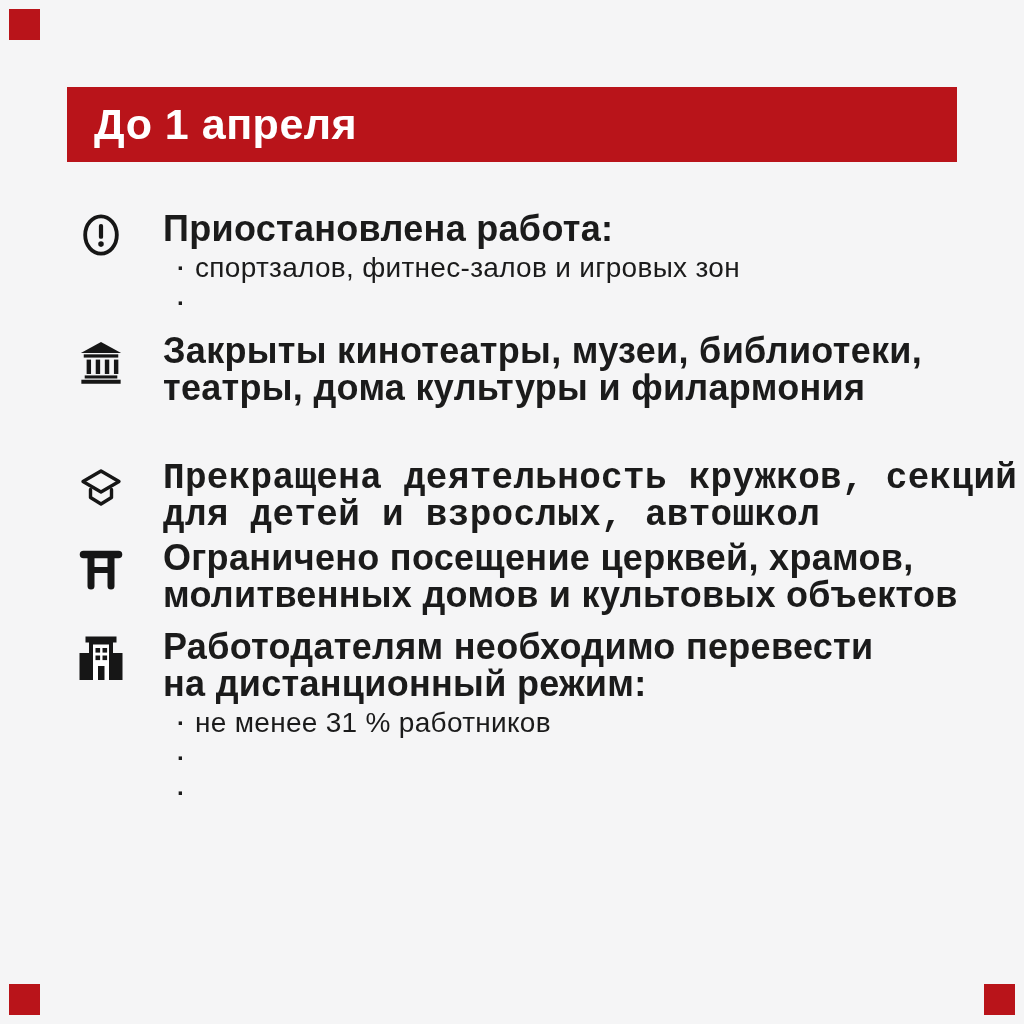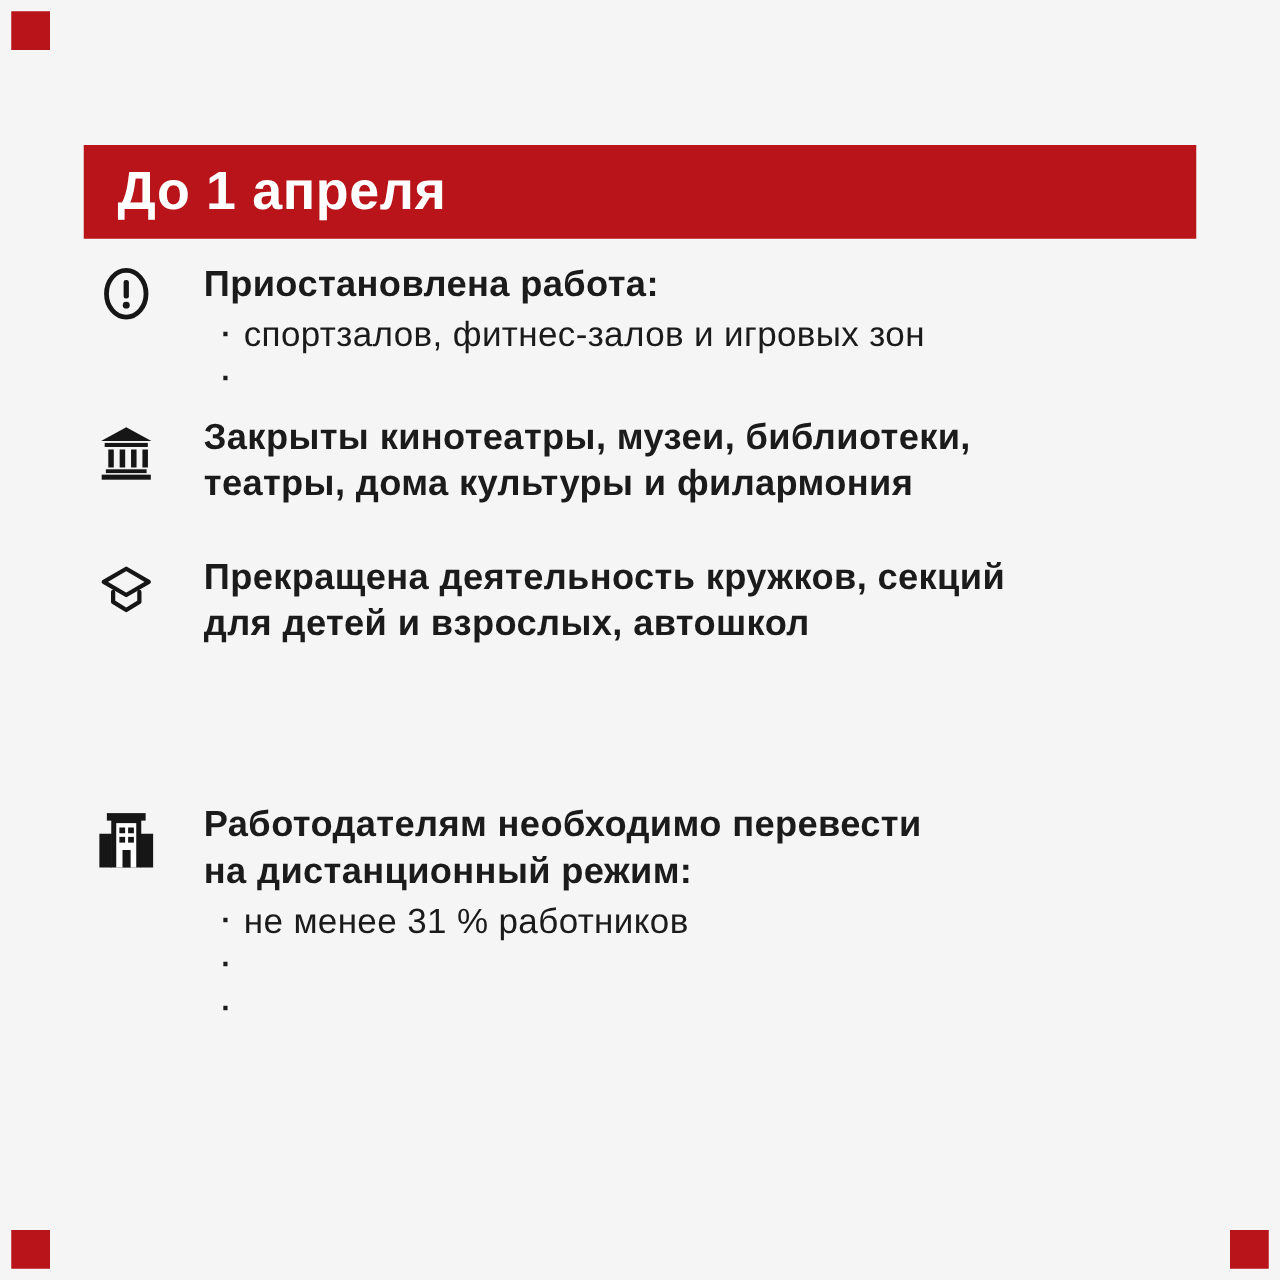--- a/index.html
+++ b/index.html
@@ -25,21 +25,20 @@
   .banner {
     position: absolute;
     left: 67px;
     top: 87px;
     width: 890px;
     height: 75px;
     background: #b9141a;
     display: flex;
     align-items: center;
     padding-left: 27px;
-    margin-top: 29px;
   }
   .banner .title {
     color: #ffffff;
     font-size: 43px;
     font-weight: bold;
     letter-spacing: 0.5px;
   }
   section.row {
     position: absolute;
     left: 0;
@@ -51,21 +50,21 @@
     left: 76px;
     top: 0;
     width: 50px;
     height: 50px;
     display: flex;
     align-items: center;
     justify-content: center;
   }
   .icon svg { display: block; }
   .sec-text {
-    font-size: 29px;
+    font-size: 36px;
     font-weight: bold;
     line-height: 37px;
     letter-spacing: 0.3px;
     white-space: pre-line;
   }
   .bullets { margin-top: 4px; }
   .bullet {
     display: flex;
     align-items: flex-start;
     font-size: 28px;
@@ -80,23 +79,23 @@
     flex: 0 0 auto;
     font-weight: bold;
     font-size: 24px;
     line-height: 33px;
     text-align: left;
   }
   .bullet .b-text { white-space: pre-line; }
   
   #sec1 { top: 210px; }
   #sec2 { top: 332px; }
-  #sec3 { top: 444px; }
+  #sec3 { top: 460px; font-family: Liberation Mono, monospace; }
   #sec4 { top: 539px; }
-  #sec5 { top: 642px; }
+  #sec5 { top: 628px; }
   #sec2 .icon, #sec3 .icon, #sec4 .icon, #sec5 .icon { top: 5px; }
 </style>
 </head>
 <body>
 
 <div class="canvas">
 
   <div class="corner tl"></div>
   <div class="corner bl"></div>
   <div class="corner br"></div>
@@ -146,20 +145,32 @@
     <span class="icon">
       <svg width="48" height="48" viewBox="0 0 48 48" fill="none" stroke="#161616" stroke-width="3.4" stroke-linejoin="round" stroke-linecap="round">
         <path d="M24 5 L42 15.5 L24 26 L6 15.5 Z"></path>
         <path d="M13.5 23.5 V31.5 L24 38 L34.5 31.5 V23.5"></path>
       </svg>
     </span>
     <div class="sec-text">Прекращена деятельность кружков, секций
 для детей и взрослых, автошкол</div>
   </section>
 
+  <section class="row" id="sec4">
+    <span class="icon">
+      <svg width="48" height="48" viewBox="0 0 48 48" fill="none" stroke="#161616" stroke-linecap="round">
+        <path d="M6.5 9.5 H41.5" stroke-width="7.5"></path>
+        <path d="M14 13 V41" stroke-width="7"></path>
+        <path d="M34 13 V41" stroke-width="7"></path>
+        <path d="M14 25 H34" stroke-width="6"></path>
+      </svg>
+    </span>
+    <div class="sec-text">Ограничено посещение церквей, храмов,
+молитвенных домов и культовых объектов</div>
+  </section>
 
   <section class="row" id="sec5">
     <span class="icon">
       <svg width="48" height="48" viewBox="0 0 48 48">
         <rect x="8.5" y="2.5" width="31" height="6" fill="#161616"></rect>
         <rect x="12" y="6" width="24" height="40" fill="#161616"></rect>
         <rect x="16" y="10.5" width="16" height="35.5" fill="#ffffff"></rect>
         <rect x="2.5" y="19" width="10" height="27" fill="#161616"></rect>
         <rect x="35.5" y="19" width="10" height="27" fill="#161616"></rect>
         <rect x="18.5" y="14" width="4.6" height="4.6" fill="#161616"></rect>

